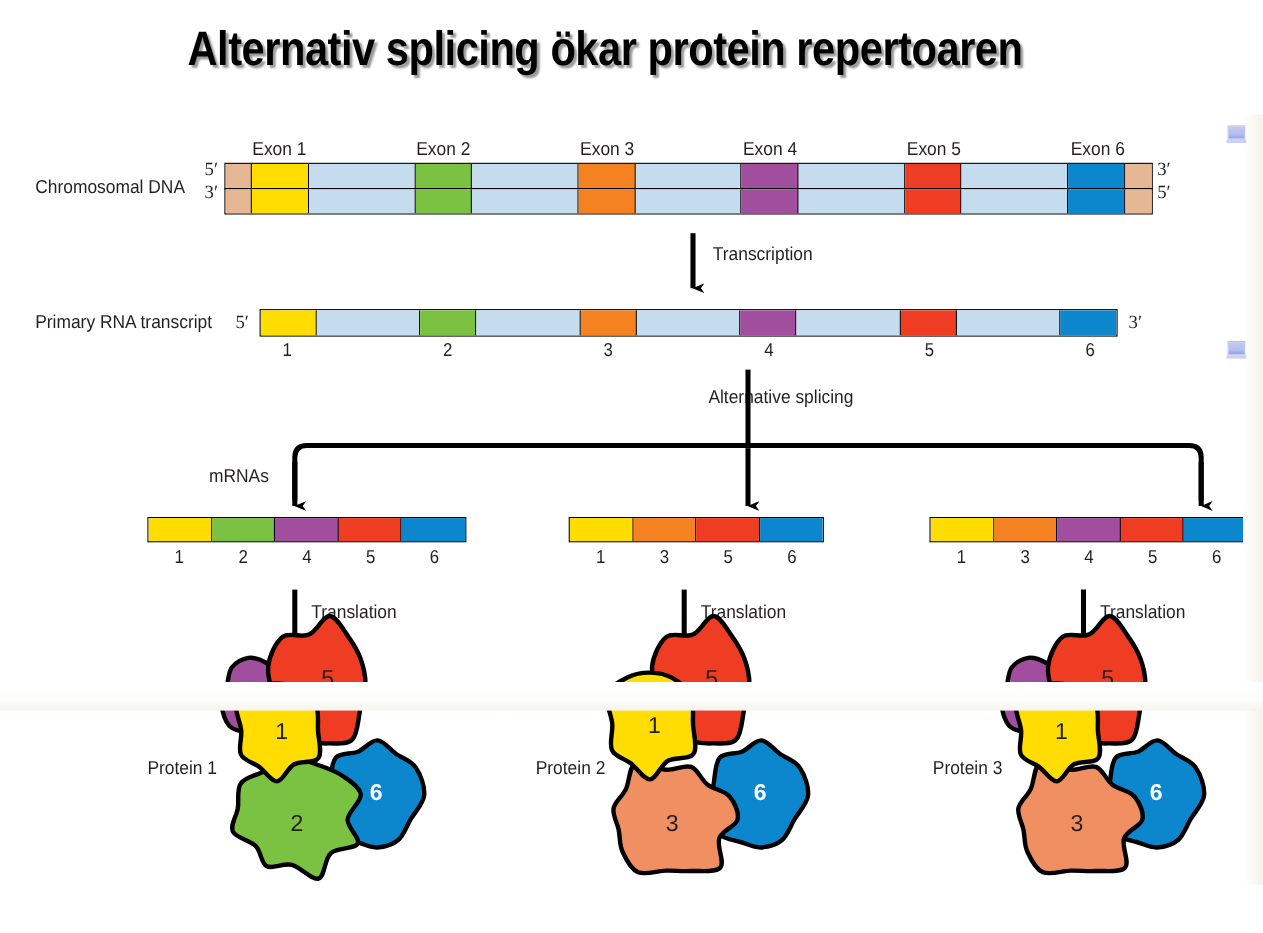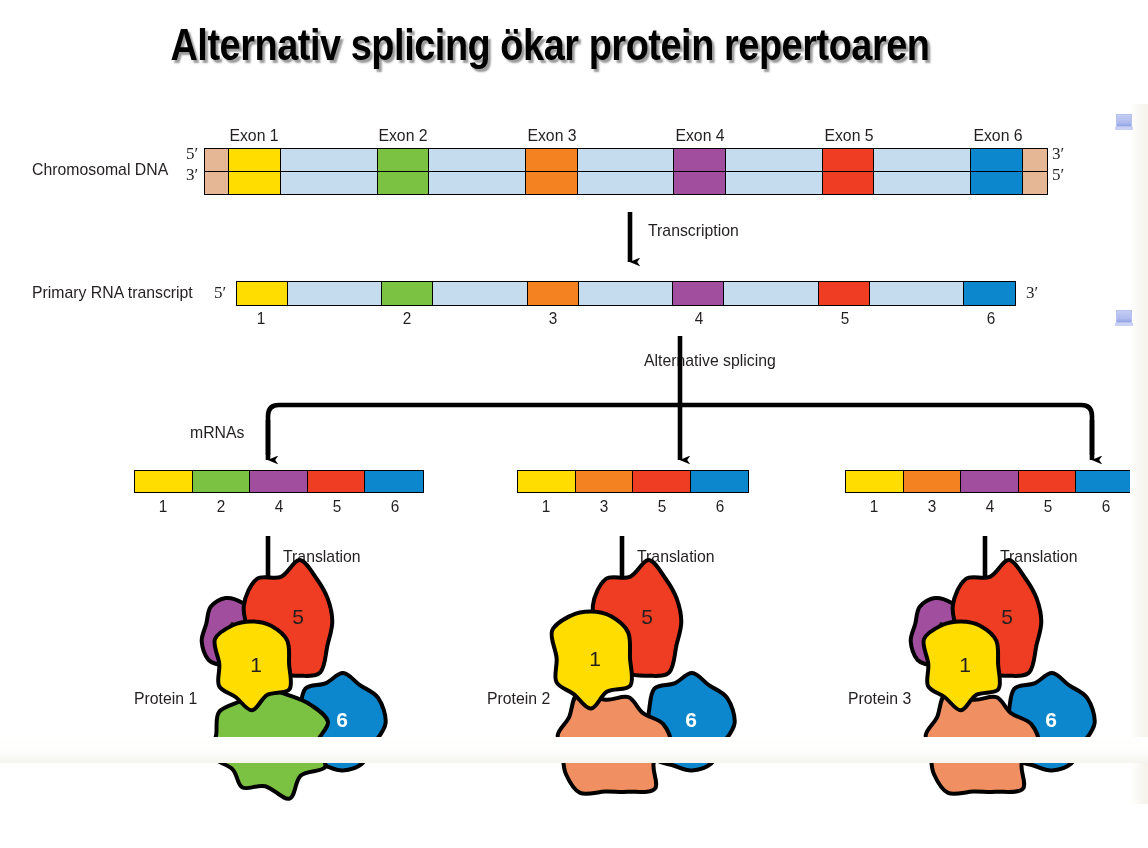--- a/index.html
+++ b/index.html
@@ -4,21 +4,21 @@
 <style>
   html, body {
     margin: 0; padding: 0;
     width: 1148px; height: 848px;
     background: #ffffff;
     font-family: "Liberation Sans", sans-serif;
     overflow: hidden;
   }
   #stage {
     position: relative;
-    width: 1148px; height: 763px;
+    width: 1148px; height: 646px;
     background: #ffffff;
   }
 
   
   .slide-title {
     position: absolute;
     left: 0; top: 20px;
     width: 1100px;
     text-align: center;
     font-family: "Liberation Sans", sans-serif;

